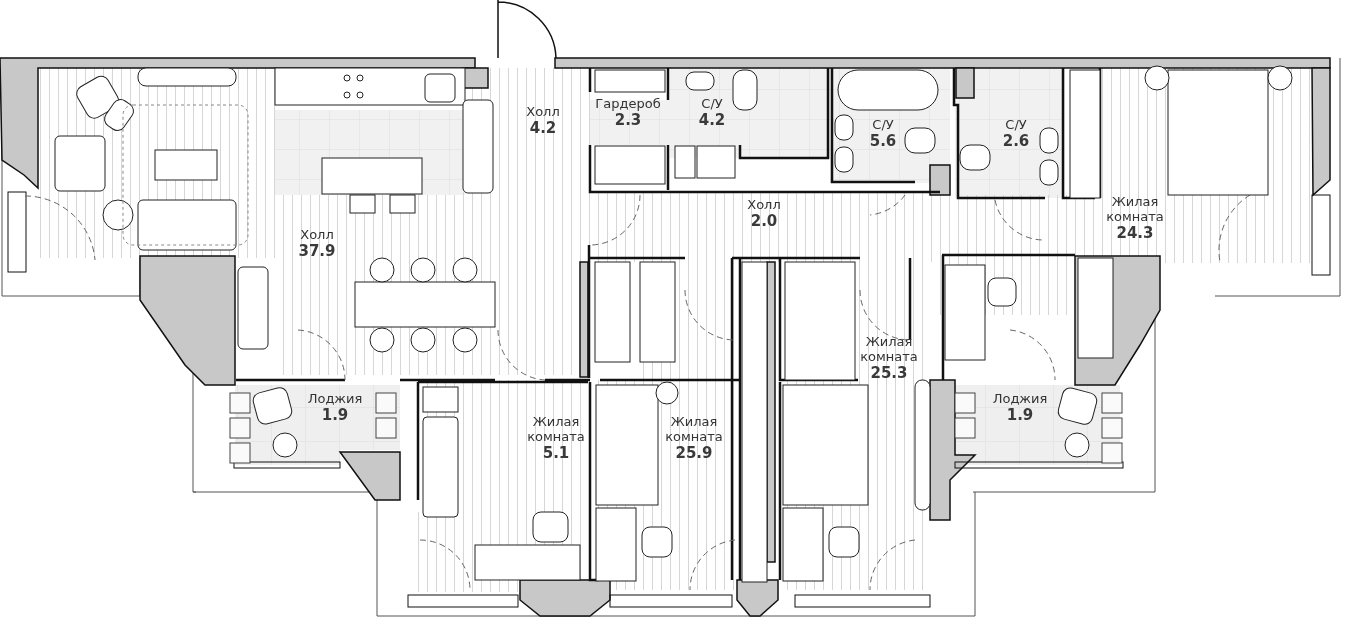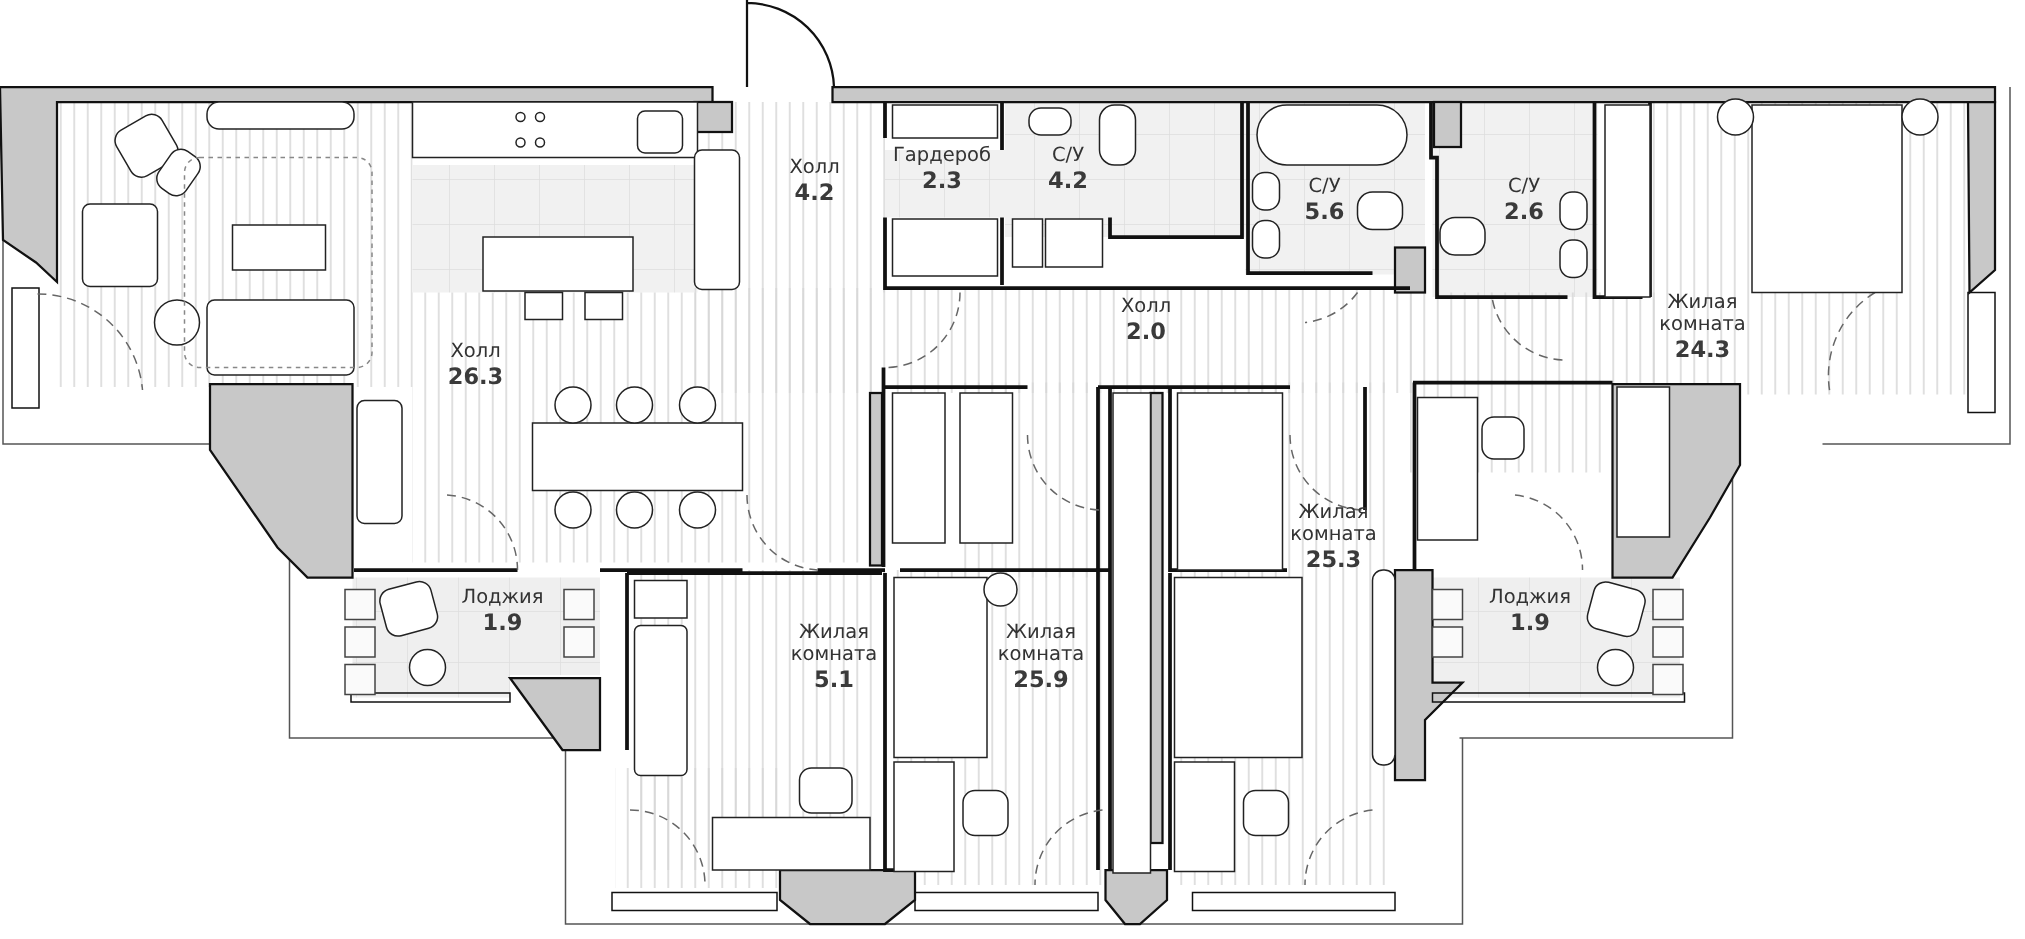--- a/index.html
+++ b/index.html
@@ -216,21 +216,21 @@
       <rect x="955" y="418" width="20" height="20"></rect>
     <rect x="1102" y="393" width="20" height="20"></rect>
       <rect x="1102" y="418" width="20" height="20"></rect>
       <rect x="1102" y="443" width="20" height="20"></rect>
   </g>
 </svg>
 
 <div id="labels">
     <div class="lbl" style="left: 317px; top: 228px;">
     <span class="name">Холл</span>
-    <span class="area">26.3</span>
+    <span class="area">37.9</span>
   </div>
     <div class="lbl" style="left: 543px; top: 105px;">
     <span class="name">Холл</span>
     <span class="area">4.2</span>
   </div>
     <div class="lbl" style="left: 628px; top: 97px;">
     <span class="name">Гардероб</span>
     <span class="area">2.3</span>
   </div>
     <div class="lbl" style="left: 712px; top: 97px;">

